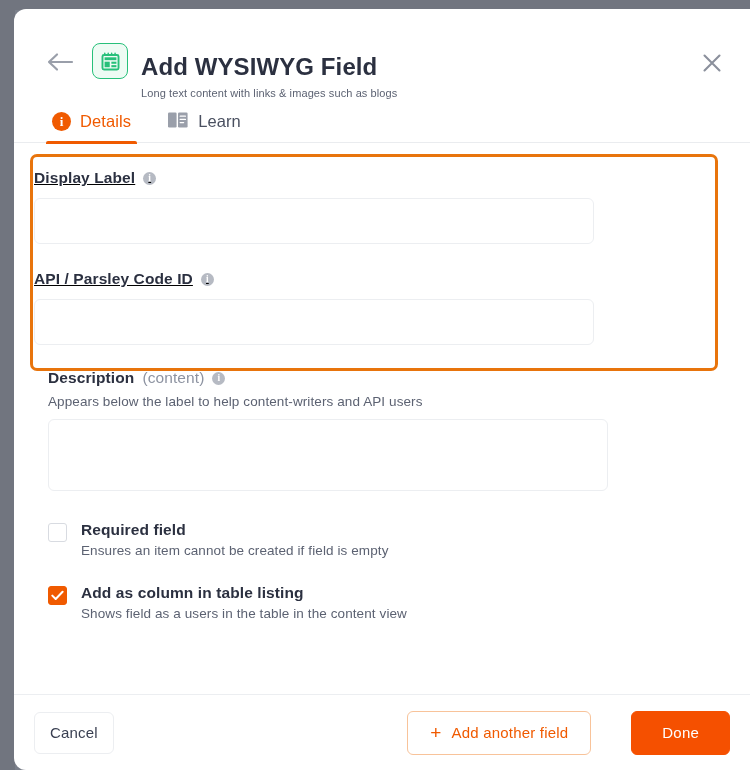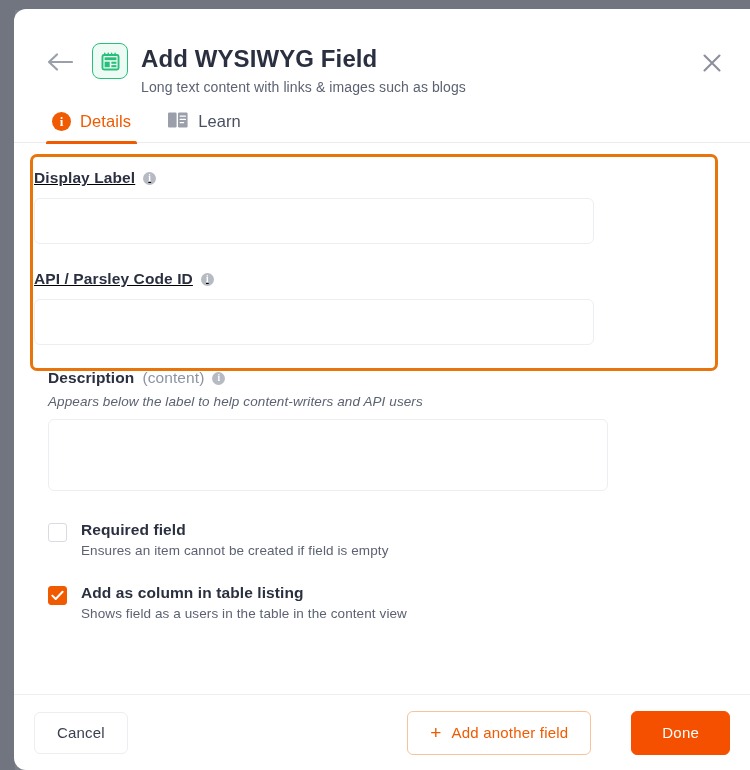--- a/index.html
+++ b/index.html
@@ -46,31 +46,31 @@
     cursor: pointer;
   }
   .app-icon {
     position: absolute; left: 78px; top: 34px;
     width: 36px; height: 36px;
     border: 1.5px solid #27c07a;
     border-radius: 8px;
     background: #eefbf4;
     display: flex; align-items: center; justify-content: center;
   }
-  .title-block { position: absolute; left: 127px; top: 36px; }
+  .title-block { position: absolute; left: 127px; top: 44px; }
   .title {
     font-size: 24px;
     font-weight: 600;
     color: #2b3040;
     letter-spacing: 0.1px;
     line-height: 1.15;
     margin: 0;
   }
   .subtitle {
-    font-size: 14px;
+    font-size: 11px;
     color: #5c6272;
     margin-top: 6px;
     letter-spacing: 0.1px;
   }
   .close-x {
     position: absolute; right: 26px; top: 42px;
     width: 24px; height: 24px;
     cursor: pointer;
   }
 
@@ -147,21 +147,20 @@
     outline: none;
     padding: 0 12px;
     font-size: 14px;
     font-family: "Liberation Sans", sans-serif;
     color: #2b3040;
   }
   .helper {
     font-size: 13.5px; color: #5c6272;
     margin-top: -4px; margin-bottom: 10px;
     letter-spacing: 0.1px;
-    font-style: italic;
   }
   .desc-block { padding-top: 24px; padding-left: 14px; }
   .textarea {
     width: 560px; height: 72px;
     border: 1px solid #eceef1;
     border-radius: 6px;
     background: #fff;
     outline: none;
     resize: none;
     padding: 10px 12px;
@@ -208,21 +207,21 @@
   }
   .btn {
     font-family: "Liberation Sans", sans-serif;
     font-size: 15px;
     border-radius: 6px;
     cursor: pointer;
     display: inline-flex; align-items: center; justify-content: center;
     letter-spacing: 0.2px;
   }
   .btn-cancel {
-    height: 42px; padding: 0 22px;
+    height: 42px; padding: 0 15px;
     background: #fff; color: #3a4052;
     border: 1px solid #eceef1;
   }
   .footer-right {
     margin-left: auto;
     display: flex; align-items: center; gap: 14px;
   }
   .btn-add {
     height: 44px; padding: 0 22px;
     background: #fff; color: #f05a00;

